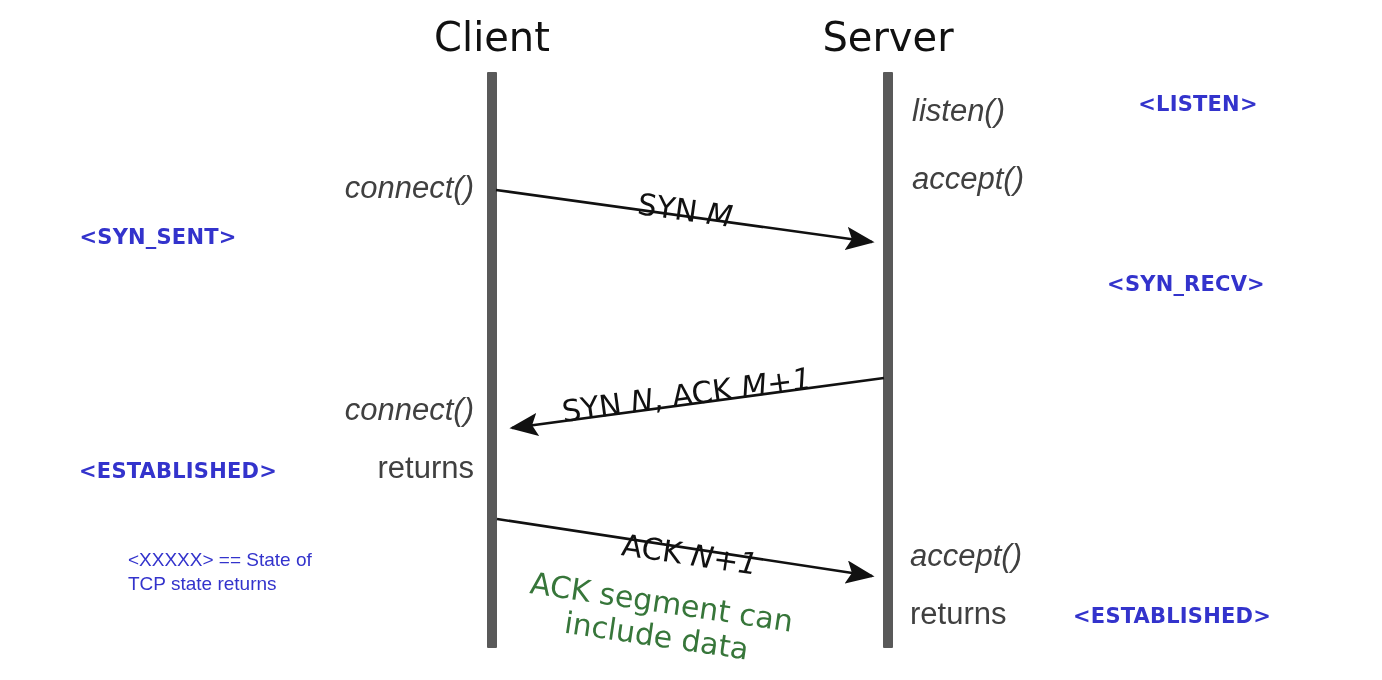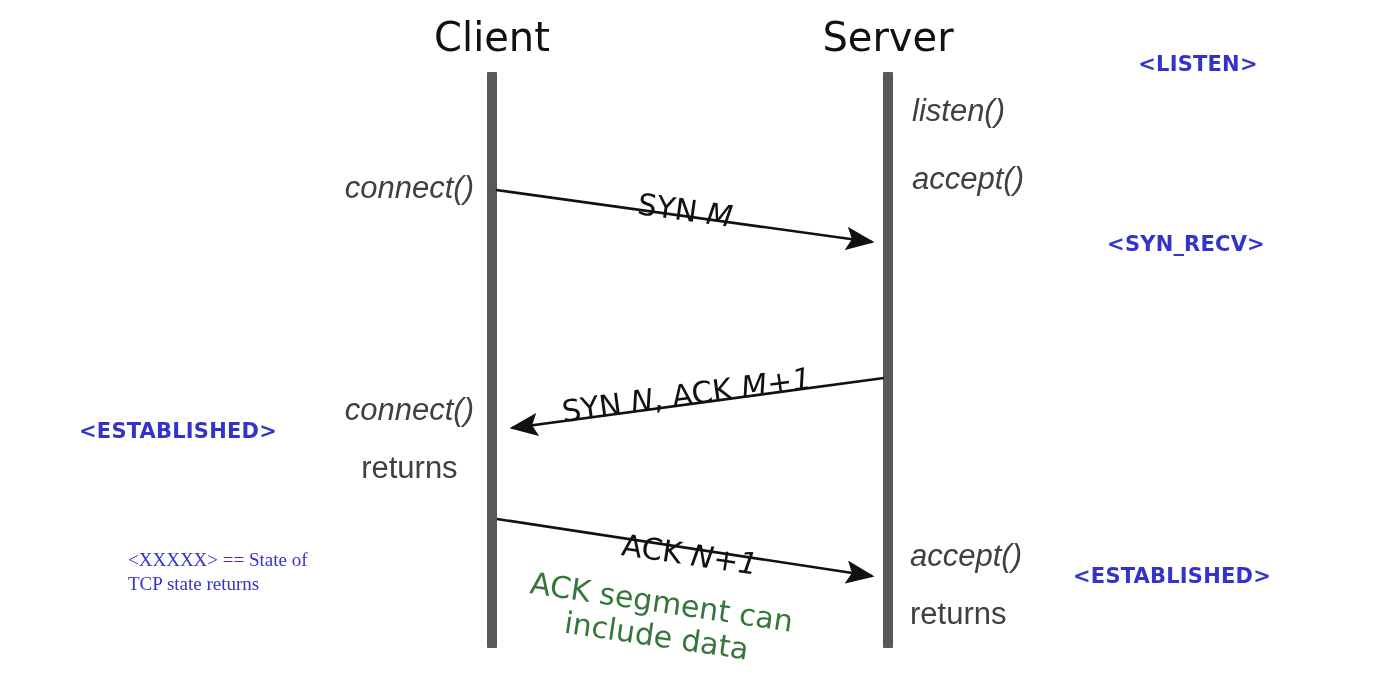--- a/index.html
+++ b/index.html
@@ -44,44 +44,45 @@
     white-space: nowrap;
     font-family: Liberation Sans, sans-serif;
   }
   .api .ret {
     font-style: normal;
     display: block;
     margin-top: 22px;
   }
   .api.right-align {
     transform: translateX(-100%);
-    text-align: center;
+    text-align: right;
   }
 
   
   .state {
     position: absolute;
     color: #3333cc;
     font-size: 21px;
     font-weight: bold;
     white-space: nowrap;
     font-family: "DejaVu Sans", sans-serif;
     letter-spacing: 0.2px;
   }
   .state.center {
     transform: translateX(-50%);
+    margin-top: 40px;
   }
 
   
   .legend-note {
     position: absolute;
     color: #3333cc;
     font-size: 19px;
     line-height: 1.28;
-    font-family: Liberation Serif, serif;
+    font-family: Liberation Sans, sans-serif;
     white-space: nowrap;
   }
 
   
   #arrow-layer {
     position: absolute;
     left: 0;
     top: 0;
     width: 1382px;
     height: 680px;
@@ -123,20 +124,21 @@
   <div class="lifeline" style="left:487px; top:72px; height:576px;"></div>
 
   <div class="lifeline" style="left:883px; top:72px; height:576px;"></div>
 
   <div class="state center" style="left:1198px; top:52px;">&lt;LISTEN&gt;</div>
 
   <div class="api" style="left:912px; top:93px;">listen()</div>
 
   <div class="api" style="left:912px; top:161px;">accept()</div>
 
+  <div class="state center" style="left:158px; top:185px;">&lt;SYN_SENT&gt;</div>
 
   <div class="api right-align" style="left:474px; top:170px;">connect()</div>
 
   <div class="state center" style="left:1186px; top:232px;text-align:right;">&lt;SYN_RECV&gt;</div>
 
   <div class="state center" style="left:178px; top:419px;">&lt;ESTABLISHED&gt;</div>
 
   <div class="api right-align" style="left:474px; top:392px;">
     <span>connect()</span>
     <span class="ret">returns</span>

